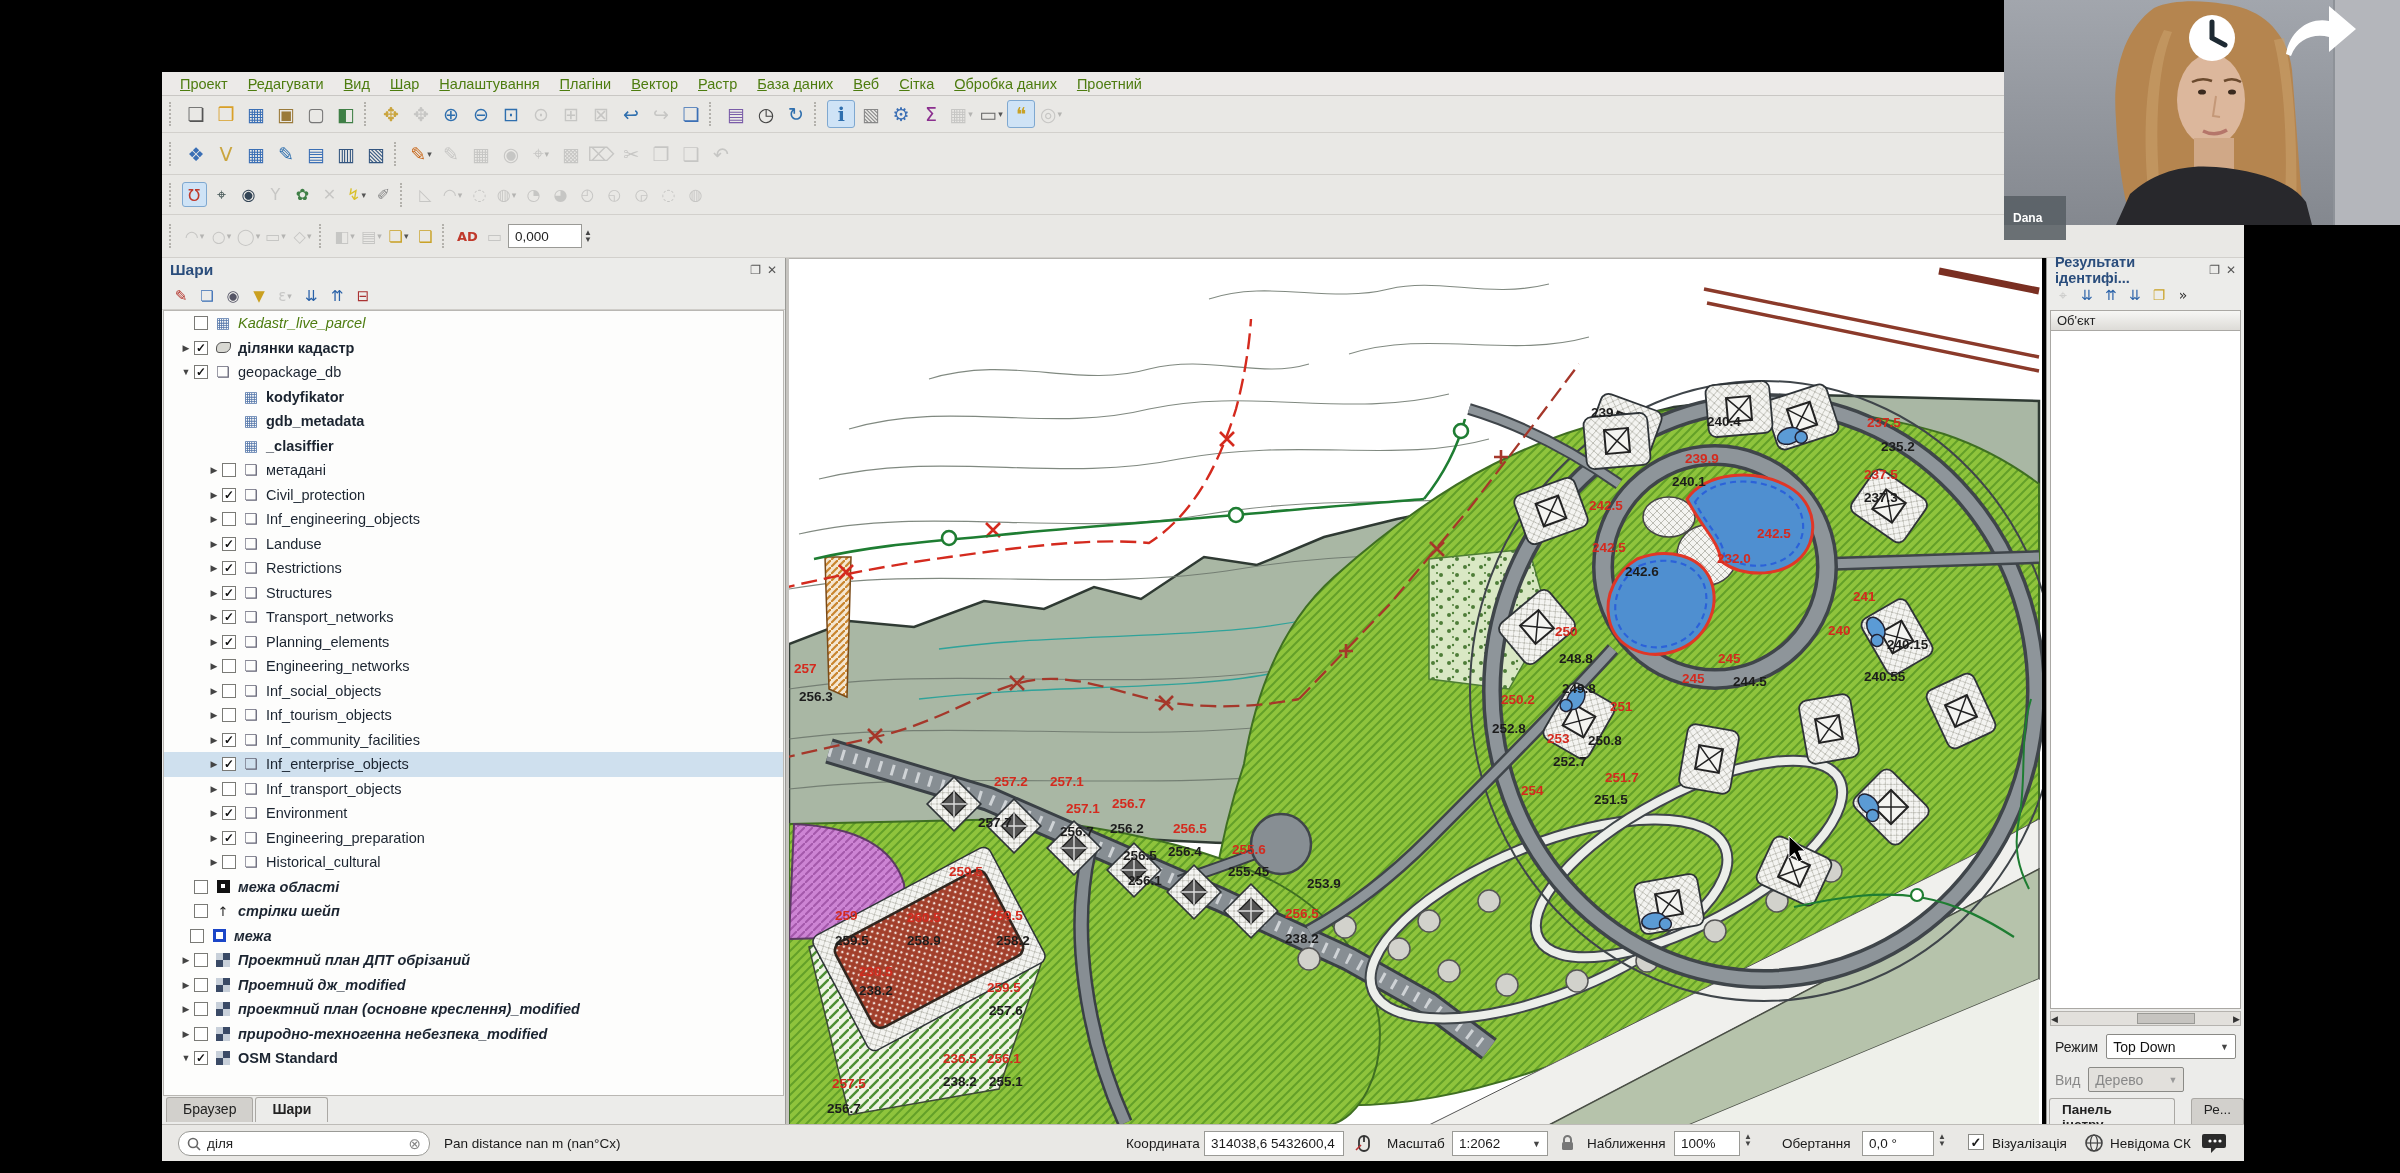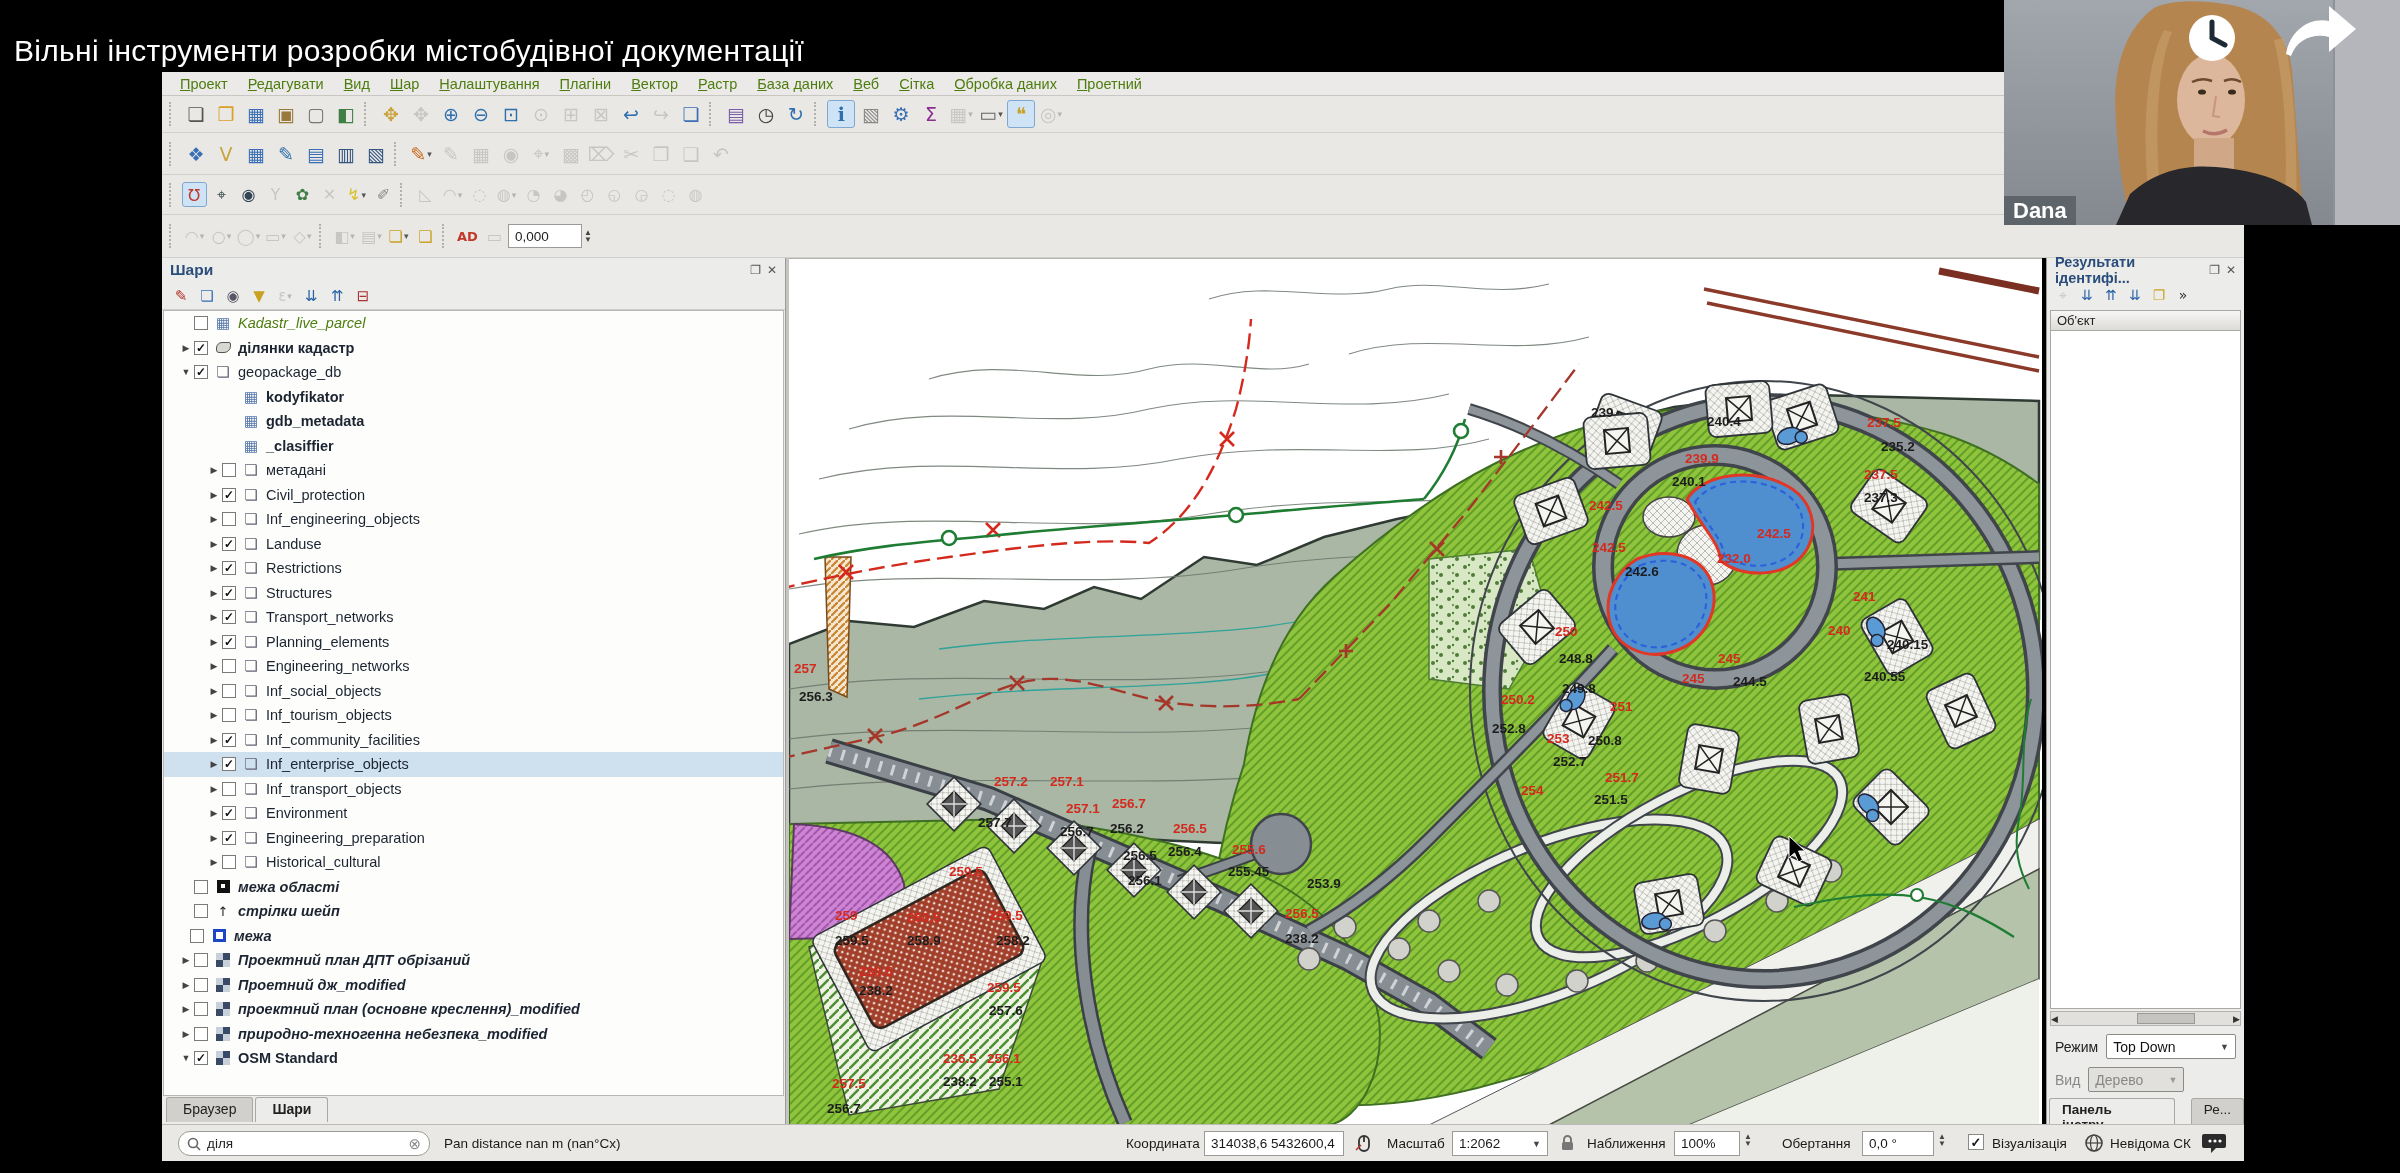--- a/index.html
+++ b/index.html
@@ -109,32 +109,29 @@
      border-radius:12px; display:flex; align-items:center; padding:0 8px; gap:6px; }
   #locator input { border:none; outline:none; flex:1; font-size:13.5px; color:#222; width:100px;}
   .sb-label { top:11px; }
   .sb-field { top:6px; height:25px; background:#fff; border:1px solid #9a9a96; display:flex;
      align-items:center; padding:0 6px; font-size:13.5px; }
   .sb-check { top:9px; width:16px; height:16px; background:#fff; border:1px solid #8a8a86;
      display:flex; align-items:center; justify-content:center; font-size:13px; font-weight:bold; }
 
   
   #webcam { left:2004px; top:0; width:396px; height:225px; z-index:50; overflow:hidden; }
-  #dana-label { left:2004px; top:196px; height:29px; min-width:62px; z-index:60;
-     background:rgba(88,94,100,.88); color:#fff; font-size:22px; font-weight:bold;
+  #dana-label { left:2004px; top:196px; height:44px; min-width:62px; z-index:60;
+     background:rgba(88,94,100,.88); color:#fff; font-size:12px; font-weight:bold;
      display:flex; align-items:center; padding:0 9px; }
 </style>
 </head>
 <body>
 
 <div id="stage">
 
-  <div id="title-band" class="abs">
-    <span id="page-title">Вільні інструменти розробки містобудівної документації</span>
-  </div>
 
   <div id="menubar" class="abs">
       <span class="menu-item">Проект</span>
       <span class="menu-item">Редагувати</span>
       <span class="menu-item">Вид</span>
       <span class="menu-item">Шар</span>
       <span class="menu-item">Налаштування</span>
       <span class="menu-item">Плагіни</span>
       <span class="menu-item">Вектор</span>
       <span class="menu-item">Растр</span>

